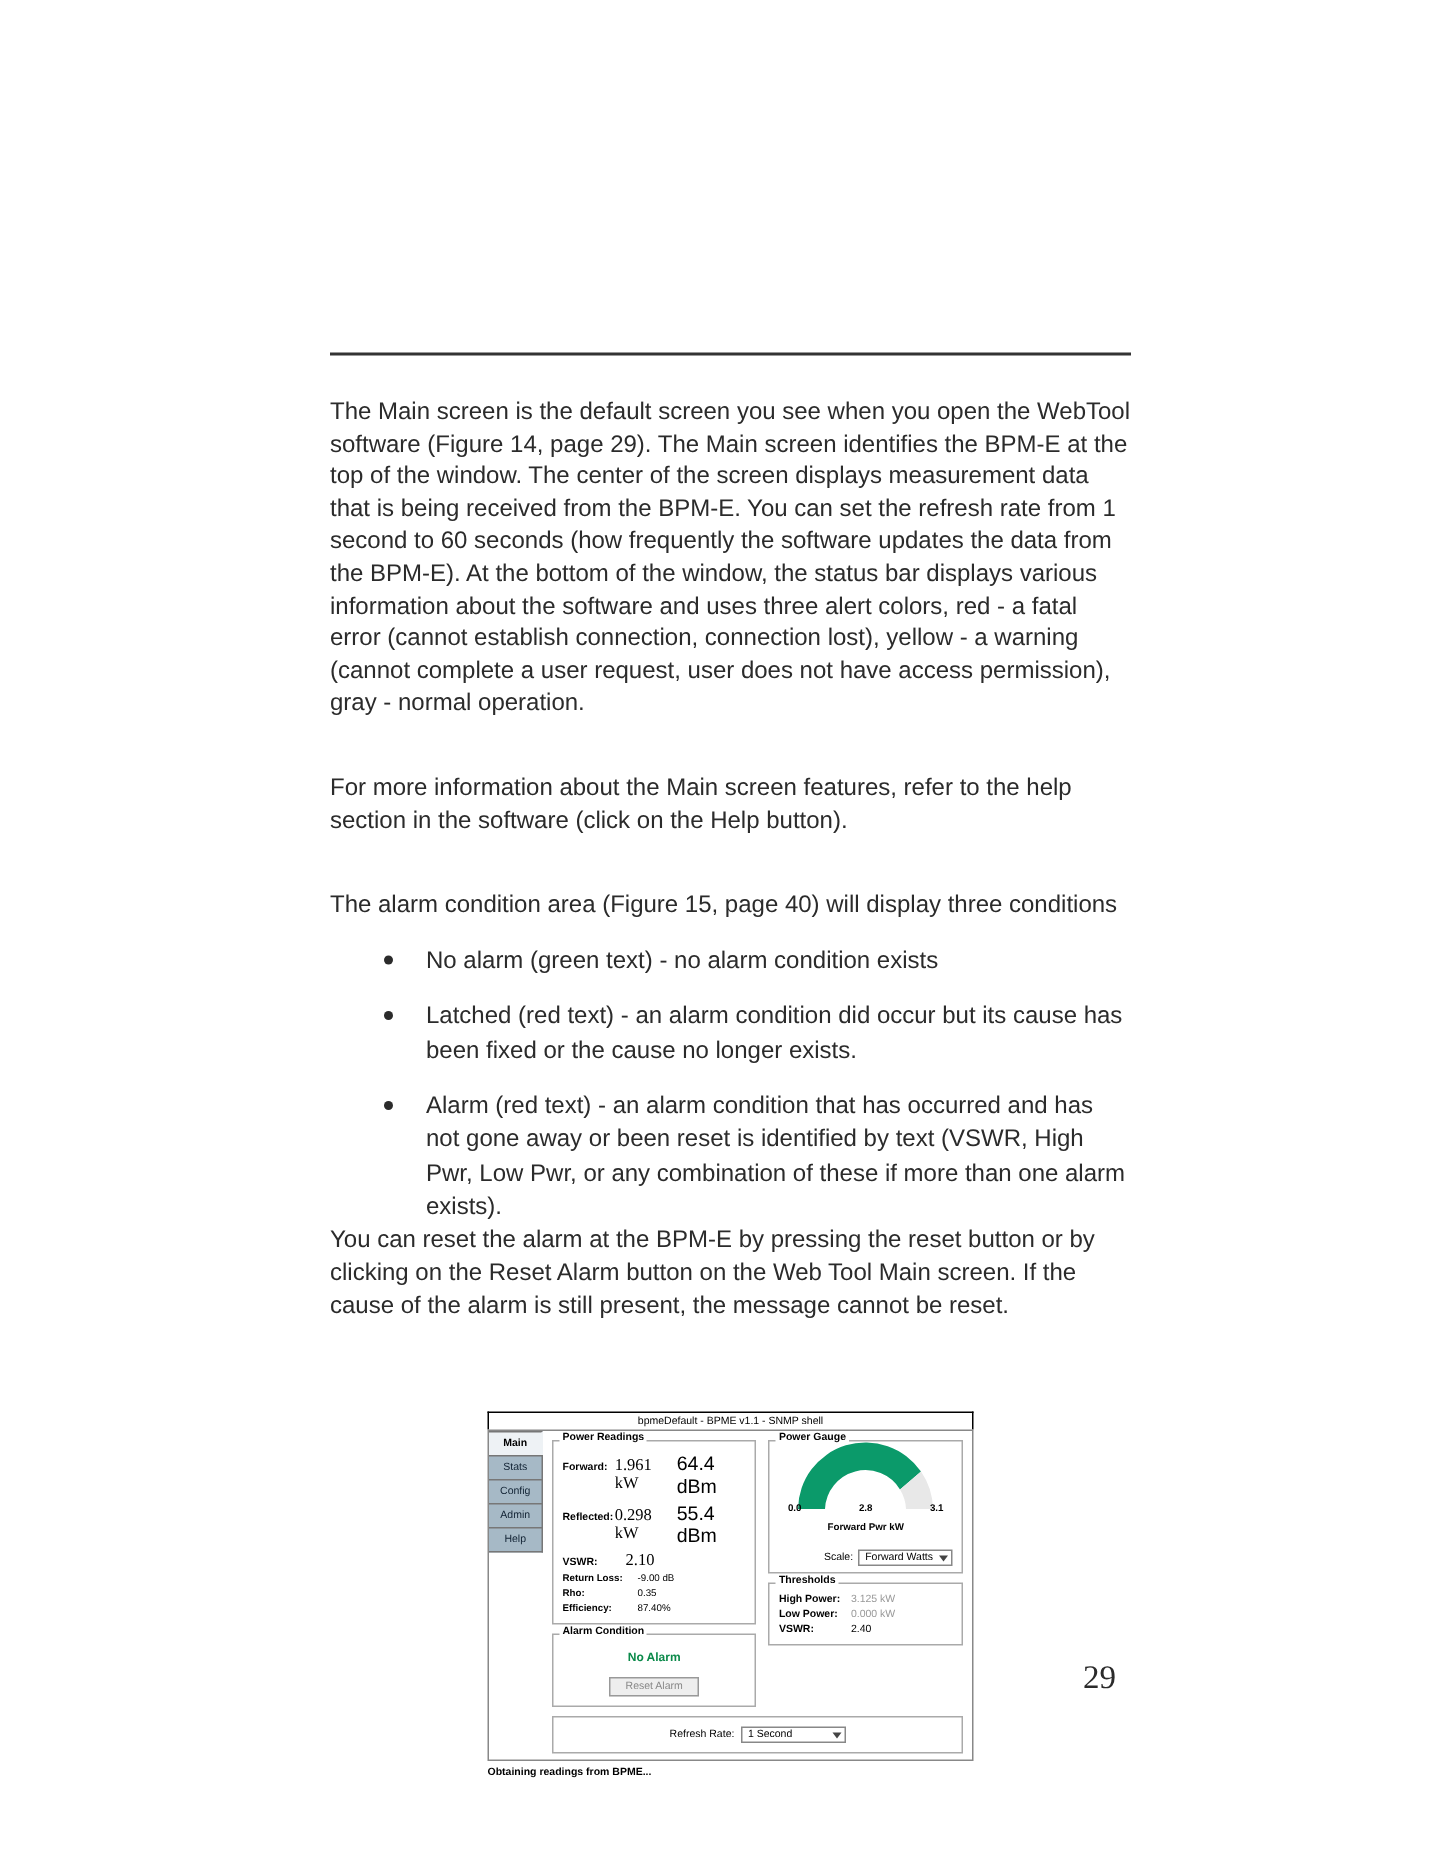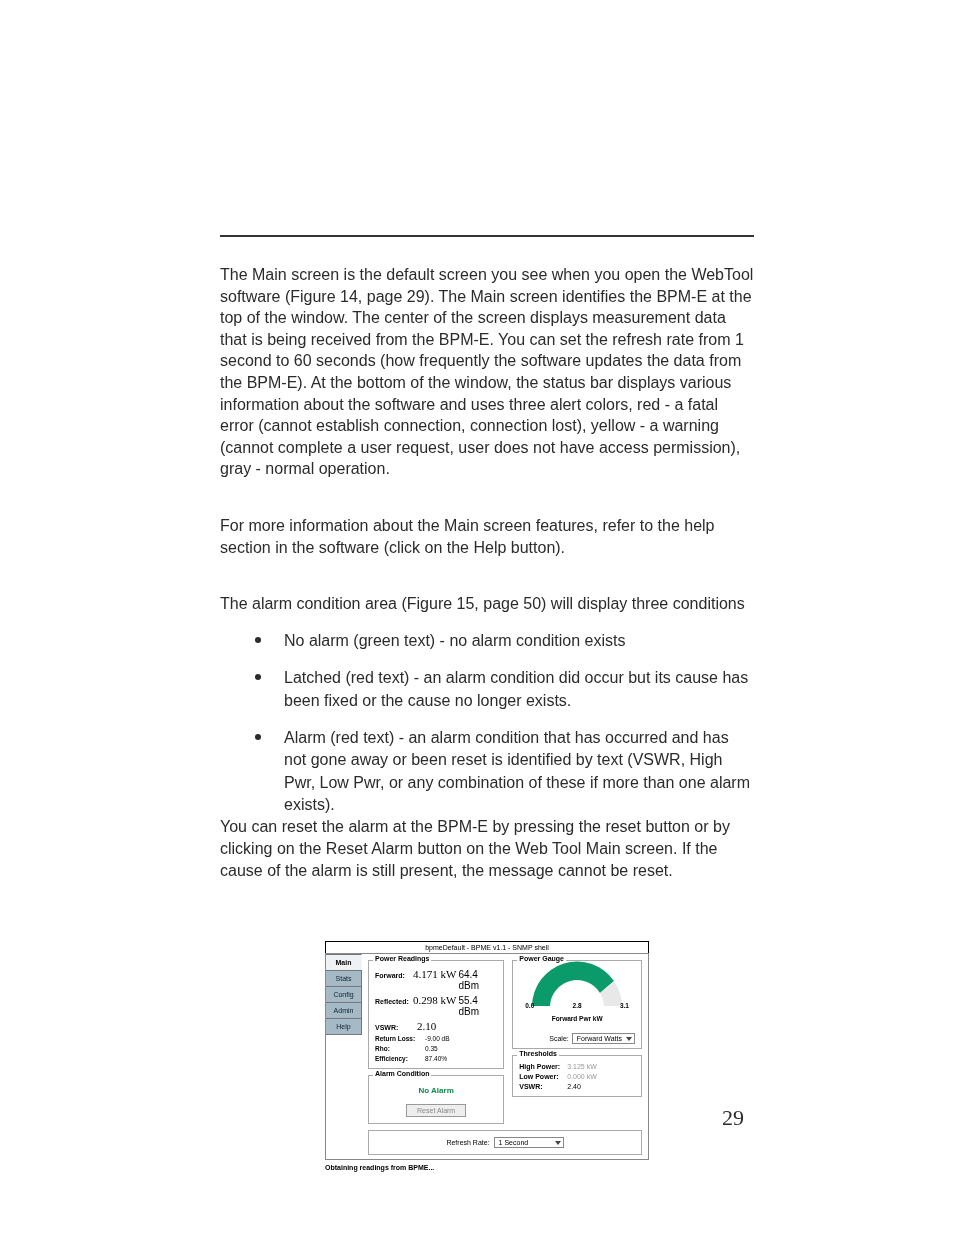--- a/index.html
+++ b/index.html
@@ -40,21 +40,21 @@
   .panel + .panel { margin-top: 6px; }
   .panel-title {
     position: absolute; top: -6px; left: 4px; background: #fff;
     font-size: 7px; font-weight: bold; padding: 0 2px; color: #000;
   }
   .leftcol { flex: 1.05; }
   .rightcol { flex: 1; }
   .rd-row { display: flex; align-items: baseline; font-size: 7px; margin-top: 3px; }
   .rd-row .lab { width: 42px; font-weight: bold; }
   .rd-row .big { font-size: 11px; font-family: "Times New Roman", serif; width: 50px; }
-  .rd-row .db { font-size: 10px; }
+  .rd-row .db { font-size: 13px; }
   .tiny-row { font-size: 6.5px; margin-top: 3px; display: flex; }
   .tiny-row .lab { width: 50px; font-weight: bold; }
   .alarm-box { text-align: center; }
   .noalarm { color: #0b8a4a; font-weight: bold; font-size: 8px; margin: 6px 0 4px 0; }
   .reset-btn {
     display: inline-block; font-size: 7px; padding: 2px 10px;
     border: 1px solid #999; background: #eee; color: #888;
   }
   .gauge-wrap { height: 60px; position: relative; }
   svg.gauge { position: absolute; top: -4px; left: 50%; transform: translateX(-50%); }
@@ -80,21 +80,21 @@
     font-family: "Times New Roman", serif; font-size: 22px; text-align: right;
   }
 </style>
 </head>
 <body>
 
 <div class="page">
 
   <p class="para first">The Main screen is the default screen you see when you open the WebTool soft­ware (Figure 14, page 29). The Main screen identifies the BPM-E at the top of the window. The center of the screen displays measurement data that is being received from the BPM-E. You can set the refresh rate from 1 second to 60 sec­onds (how frequently the software updates the data from the BPM-E). At the bottom of the window, the status bar displays various information about the software and uses three alert colors, red - a fatal error (cannot establish connec­tion, connection lost), yellow - a warning (cannot complete a user request, user does not have access permission), gray - normal operation.</p>
   <p class="para">For more information about the Main screen features, refer to the help section in the software (click on the Help button).</p>
-  <p class="para">The alarm condition area (Figure 15, page 50) will display three conditions</p>
+  <p class="para">The alarm condition area (Figure 15, page 40) will display three conditions</p>
 
   <ul class="conds">
     <li>No alarm (green text) - no alarm condition exists</li>
     <li>Latched (red text) - an alarm condition did occur but its cause has been fixed or the cause no longer exists.</li>
     <li>Alarm (red text) - an alarm condition that has occurred and has not gone away or been reset is identified by text (VSWR, High Pwr, Low Pwr, or any combination of these if more than one alarm exists).</li>
   </ul>
 
   <p class="para after">You can reset the alarm at the BPM-E by pressing the reset button or by clicking on the Reset Alarm button on the Web Tool Main screen. If the cause of the alarm is still present, the message cannot be reset.</p>
 
   <div class="fig">
@@ -108,21 +108,21 @@
         <div class="tab">Help</div>
       </div>
       <div class="content">
         <div class="row2">
 
           <div class="leftcol">
             <div class="panel">
               <span class="panel-title">Power Readings</span>
               <div class="rd-row">
                 <span class="lab">Forward:</span>
-                <span class="big">4.171 kW</span>
+                <span class="big">1.961 kW</span>
                 <span class="db">64.4 dBm</span>
               </div>
               <div class="rd-row">
                 <span class="lab">Reflected:</span>
                 <span class="big">0.298 kW</span>
                 <span class="db">55.4 dBm</span>
               </div>
               <div class="rd-row">
                 <span class="lab">VSWR:</span>
                 <span class="big">2.10</span>

